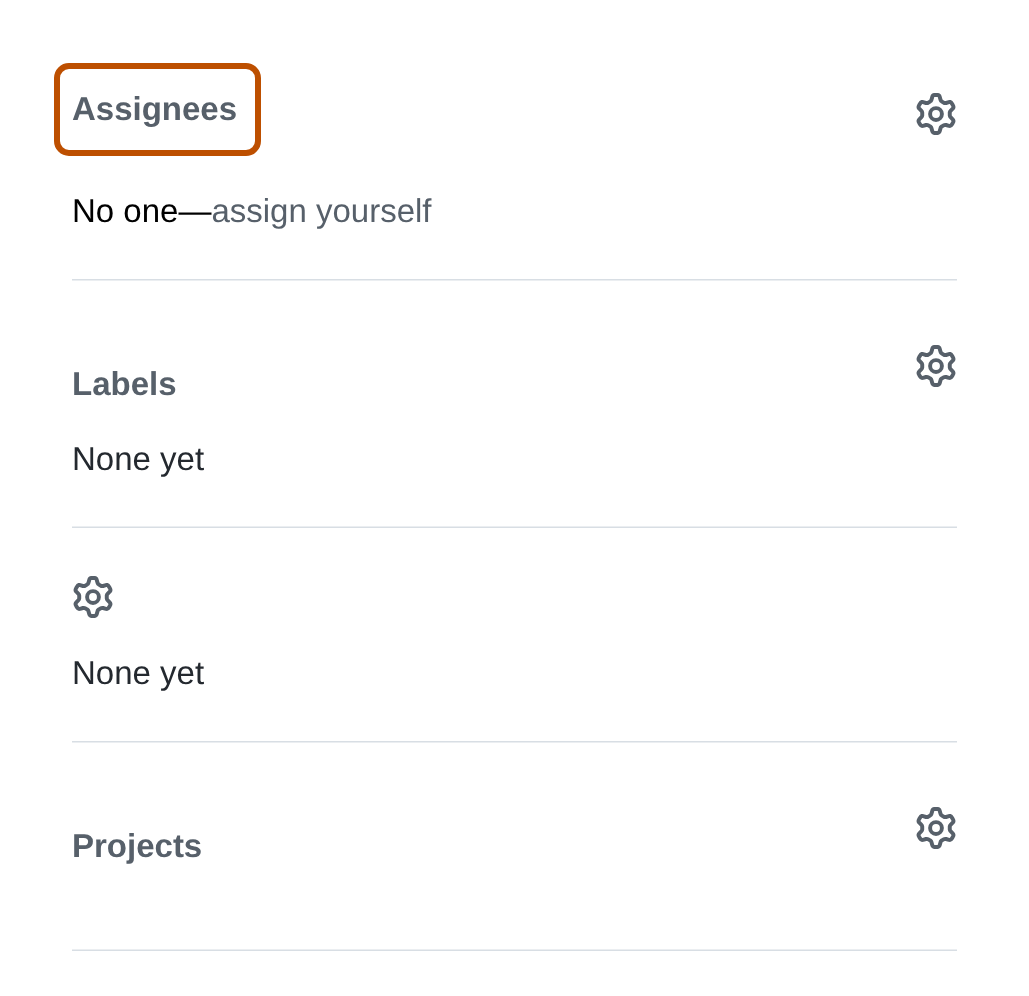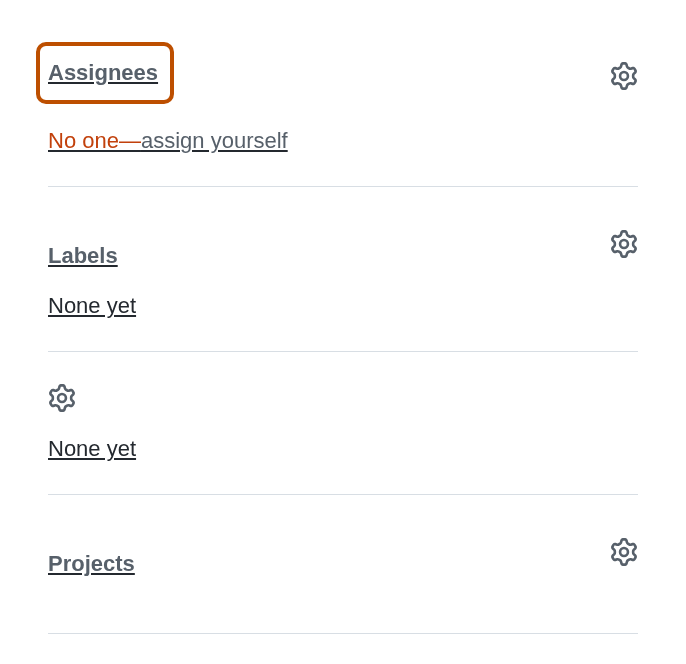--- a/index.html
+++ b/index.html
@@ -9,21 +9,20 @@
     }
     body {
       font-family: -apple-system, BlinkMacSystemFont, "Segoe UI", Helvetica, Arial, sans-serif;
       background: #ffffff;
       color: #24292f;
       width: 686px;
       height: 664px;
     }
     .sidebar {
       padding: 48px 48px 0 48px;
-      text-decoration: underline;
     }
     .section {
       padding-bottom: 32px;
       margin-bottom: 32px;
       border-bottom: 1px solid #d8dee4;
     }
     .section-header {
       display: flex;
       justify-content: space-between;
       align-items: center;
@@ -57,21 +56,21 @@
     .section-content {
       font-size: 22px;
       color: #24292f;
     }
     .muted-link {
       color: #57606a;
       cursor: pointer;
       text-align: right;
     }
     .no-one {
-      color: #c2410c;
+      color: #000000;
     }
   </style>
 </head>
 <body>
 
 <div class="sidebar">
 
   <div class="section">
     <div class="section-header">
       <span class="section-title highlighted">Assignees</span>

